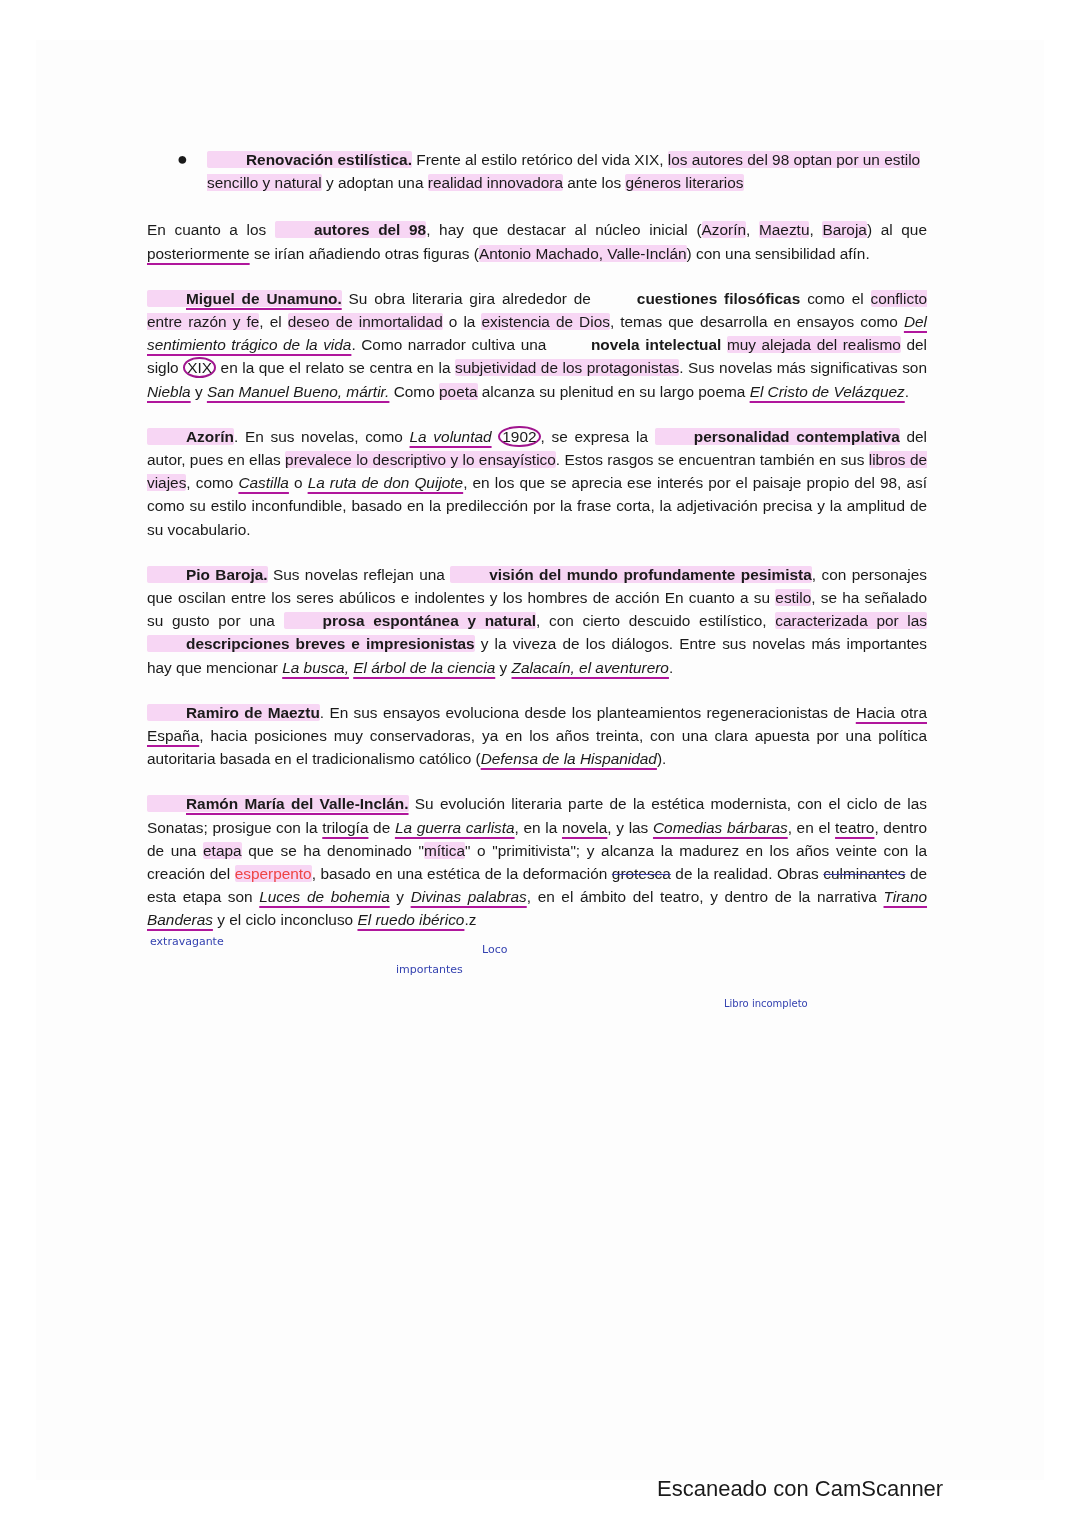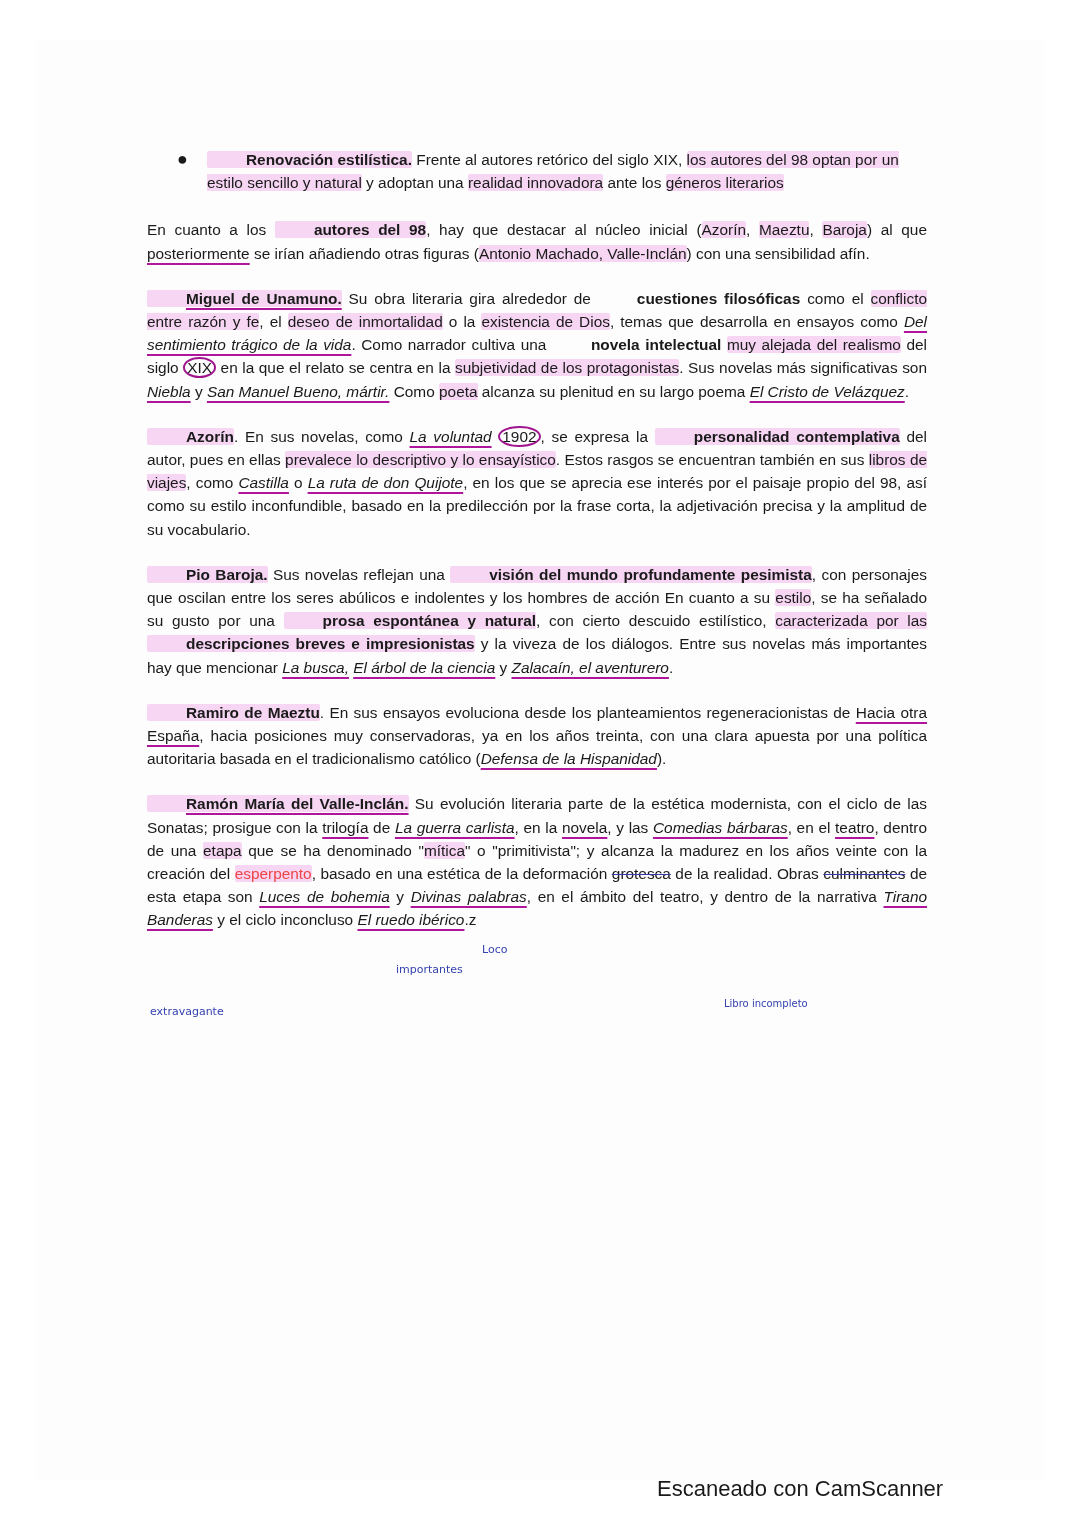--- a/index.html
+++ b/index.html
@@ -26,35 +26,35 @@
 </head>
 <body>
 
 <div class="scan-sheet"></div>
 
 <div class="page">
 
   <div class="bullet-row">
     <div class="bullet-dot">●</div>
     <div class="bullet-text">
-      <b class="hl">Renovación estilística.</b><span> Frente al autores retórico del siglo XIX, </span><span class="hl">los autores del 98 optan por un estilo sencillo y natural</span><span> y adoptan una </span><span class="hl">realidad innovadora</span><span> ante los </span><span class="hl">géneros literarios</span>
+      <b class="hl">Renovación estilística.</b><span> Frente al estilo retórico del vida XIX, </span><span class="hl">los autores del 98 optan por un estilo sencillo y natural</span><span> y adoptan una </span><span class="hl">realidad innovadora</span><span> ante los </span><span class="hl">géneros literarios</span>
     </div>
   </div>
 
   <p class="para"><span>En cuanto a los </span><b class="hl">autores del 98</b><span>, hay que destacar al núcleo inicial (</span><span class="hl">Azorín</span><span>, </span><span class="hl">Maeztu</span><span>, </span><span class="hl">Baroja</span><span>) al que </span><span class="ul">posteriormente</span><span> se irían añadiendo otras figuras (</span><span class="hl">Antonio Machado, Valle-Inclán</span><span>) con una sensibilidad afín.</span></p>
 
   <p class="para"><b class="hl ul">Miguel de Unamuno.</b><span> Su obra literaria gira alrededor de </span><b>cuestiones filosóficas</b><span> como el </span><span class="hl">conflicto entre razón y fe</span><span>, el </span><span class="hl">deseo de inmortalidad</span><span> o la </span><span class="hl">existencia de Dios</span><span>, temas que desarrolla en ensayos como </span><span class="it ul">Del sentimiento trágico de la vida</span><span>. Como narrador cultiva una </span><b>novela intelectual</b><span> </span><span class="hl">muy alejada del realismo</span><span> del siglo </span><span class="circ">XIX</span><span> en la que el relato se centra en la </span><span class="hl">subjetividad de los protagonistas</span><span>. Sus novelas más significativas son </span><span class="it ul">Niebla</span><span> y </span><span class="it ul">San Manuel Bueno, mártir.</span><span> Como </span><span class="hl">poeta</span><span> alcanza su plenitud en su largo poema </span><span class="it ul">El Cristo de Velázquez</span><span>.</span></p>
 
   <p class="para"><b class="hl">Azorín</b><span>. En sus novelas, como </span><span class="it ul">La voluntad</span><span> </span><span class="circ">1902</span><span>, se expresa la </span><b class="hl">personalidad contemplativa</b><span> del autor, pues en ellas </span><span class="hl">prevalece lo descriptivo y lo ensayístico</span><span>. Estos rasgos se encuentran también en sus </span><span class="hl">libros de viajes</span><span>, como </span><span class="it ul">Castilla</span><span> o </span><span class="it ul">La ruta de don Quijote</span><span>, en los que se aprecia ese interés por el paisaje propio del 98, así como su estilo inconfundible, basado en la predilección por la frase corta, la adjetivación precisa y la amplitud de su vocabulario.</span></p>
 
   <p class="para"><b class="hl">Pio Baroja.</b><span> Sus novelas reflejan una </span><b class="hl">visión del mundo profundamente pesimista</b><span>, con personajes que oscilan entre los seres abúlicos e indolentes y los hombres de acción En cuanto a su </span><span class="hl">estilo</span><span>, se ha señalado su gusto por una </span><b class="hl">prosa espontánea y natural</b><span>, con cierto descuido estilístico, </span><span class="hl">caracterizada por las </span><b class="hl">descripciones breves e impresionistas</b><span> y la viveza de los diálogos. Entre sus novelas más importantes hay que mencionar </span><span class="it ul">La busca,</span><span> </span><span class="it ul">El árbol de la ciencia</span><span> y </span><span class="it ul">Zalacaín, el aventurero</span><span>.</span></p>
 
   <p class="para"><b class="hl">Ramiro de Maeztu</b><span>. En sus ensayos evoluciona desde los planteamientos regeneracionistas de </span><span class="ul">Hacia otra España</span><span>, hacia posiciones muy conservadoras, ya en los años treinta, con una clara apuesta por una política autoritaria basada en el tradicionalismo católico (</span><span class="it ul">Defensa de la Hispanidad</span><span>).</span></p>
 
   <p class="para" style="position:relative;"><b class="hl ul">Ramón María del Valle-Inclán.</b><span> Su evolución literaria parte de la estética modernista, con el ciclo de las Sonatas; prosigue con la </span><span class="ul">trilogía</span><span> de </span><span class="it ul">La guerra carlista</span><span>, en la </span><span class="ul">novela</span><span>, y las </span><span class="it ul">Comedias bárbaras</span><span>, en el </span><span class="ul">teatro</span><span>, dentro de una </span><span class="hl">etapa</span><span> que se ha denominado "</span><span class="hl">mítica</span><span>" o "primitivista"; y alcanza la madurez en los años veinte con la creación del </span><span class="hl red">esperpento</span><span>, basado en una estética de la deformación </span><span class="strike">grotesca</span><span> de la realidad. Obras </span><span class="strike">culminantes</span><span> de esta etapa son </span><span class="it ul">Luces de bohemia</span><span> y </span><span class="it ul">Divinas palabras</span><span>, en el ámbito del teatro, y dentro de la narrativa </span><span class="it ul">Tirano Banderas</span><span> y el ciclo inconcluso </span><span class="it ul">El ruedo ibérico</span><span>.z</span></p>
 </div>
 
 <span class="note" style="left:482px; top:944px; font-size:11px;">Loco</span>
-<span class="note" style="left:150px; top:1006px;">extravagante</span>
+<span class="note" style="left:150px; top:936px;">extravagante</span>
 <span class="note" style="left:396px; top:964px;">importantes</span>
 <span class="note" style="left:724px; top:998px; font-size:10px;">Libro incompleto</span>
 
 <div class="watermark">Escaneado con CamScanner</div>
 
 </body></html>

